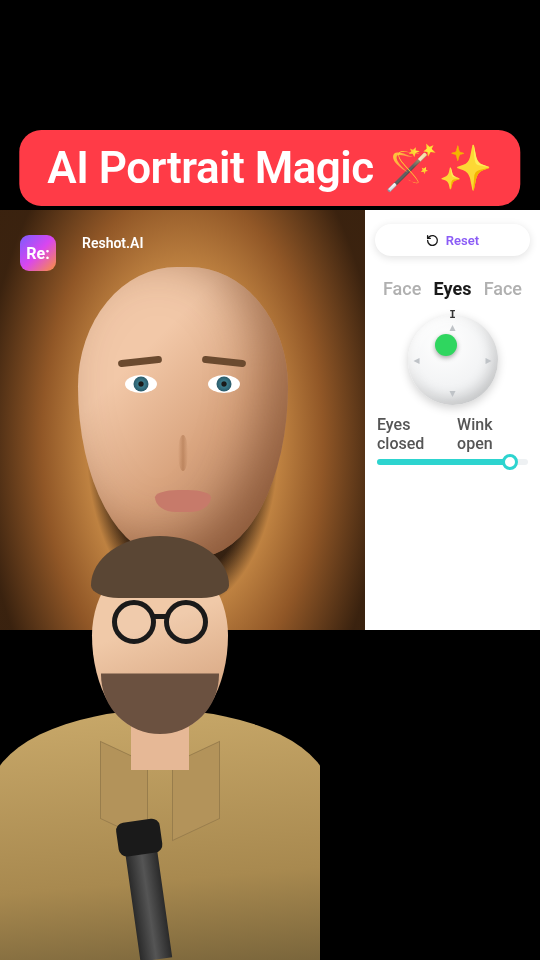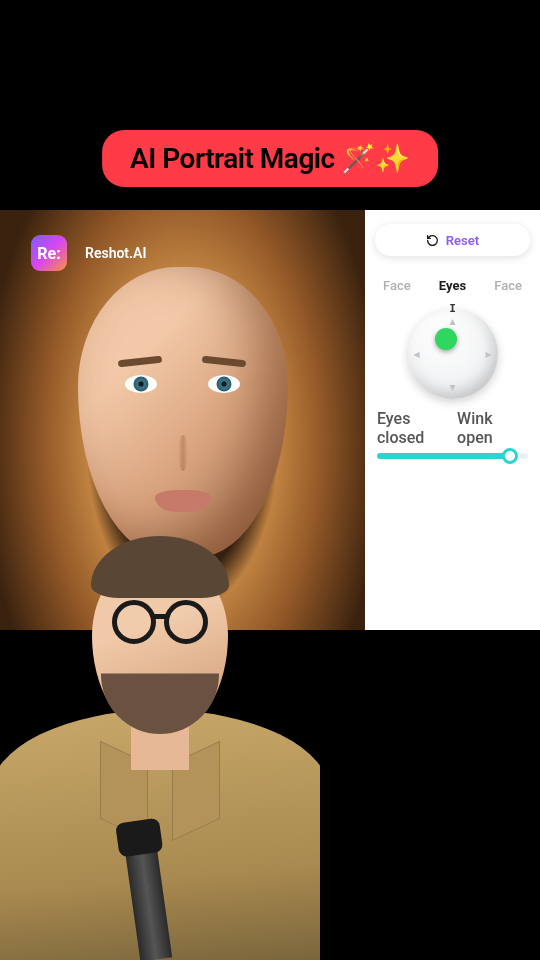--- a/index.html
+++ b/index.html
@@ -5,22 +5,22 @@
   * { box-sizing: border-box; margin: 0; padding: 0; }
   html, body { width: 540px; height: 960px; background: #000; overflow: hidden; font-family: -apple-system, BlinkMacSystemFont, "Segoe UI", Roboto, sans-serif; }
   
   .stage { position: relative; width: 540px; height: 960px; }
   
   
   .title-banner {
     position: absolute;
     top: 130px; left: 50%; transform: translateX(-50%);
     background: #ff3b47;
-    color: #000000;
-    font-size: 28px;
+    color: #ffffff;
+    font-size: 44px;
     font-weight: 600;
     padding: 12px 28px;
     border-radius: 22px;
     white-space: nowrap;
     letter-spacing: -0.5px;
   }
   
   
   .content-row {
     position: absolute;
@@ -74,22 +74,22 @@
     border-radius:50%;
   }
   .portrait .lips {
     position:absolute; left:50%; top:280px; transform:translateX(-50%);
     width:56px; height:22px;
     background:#c77a6a; border-radius:50% 50% 45% 45% / 40% 40% 80% 80%;
   }
   
   
   .logo-overlay {
-    position: absolute; top: 25px; left: 31px;
-    display: flex; align-items: center; gap: 18px;
+    position: absolute; top: 25px; left: 20px;
+    display: flex; align-items: flex-start; gap: 26px;
   }
   .logo-box {
     width: 36px; height: 36px;
     border-radius: 9px;
     display: flex; align-items: center; justify-content: center;
     font-weight: 700; font-size: 16px;
     background: linear-gradient(135deg, #7b5cff 0%, #d946ef 50%, #fb923c 100%);
     color: #fff;
   }
   .logo-text { color: #fff; font-size: 14px; font-weight: 600; }
@@ -108,21 +108,21 @@
     height: 32px; border-radius: 16px;
     font-size: 13px; font-weight: 600; color: #8b5cf6;
     box-shadow: 0 2px 8px rgba(0,0,0,0.12);
     background:#fff;
   }
   .reset-icon { width:13px; height:13px; }
   
   .tabs {
     display: flex; justify-content: space-between;
     padding: 10px 4px 0 4px;
-    font-size: 13px;
+    font-size: 18px;
   }
   .tab { color: #b0b0b0; font-weight: 500; padding: 2px 4px; }
   .tab.active { color: #1a1a1a; font-weight: 700; }
   
   .dial-wrap {
     display:flex; justify-content:center;
     padding-top: 4px;
   }
   .dial {
     width: 90px; height: 90px; border-radius: 50%;

